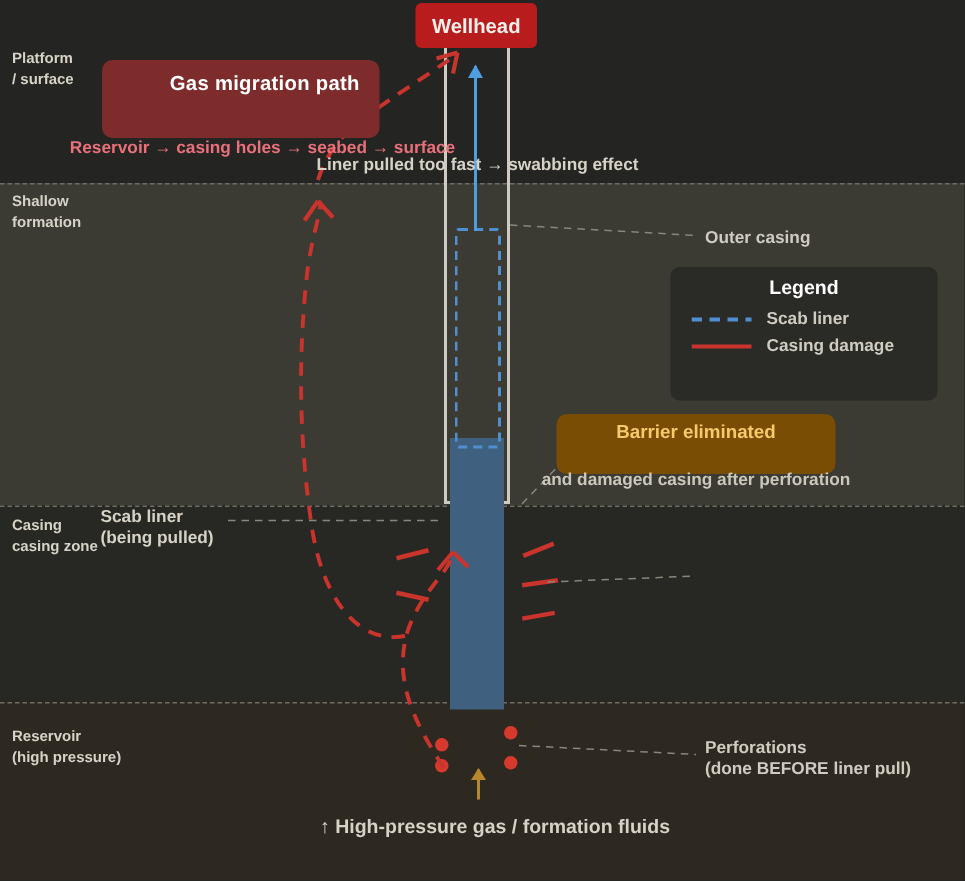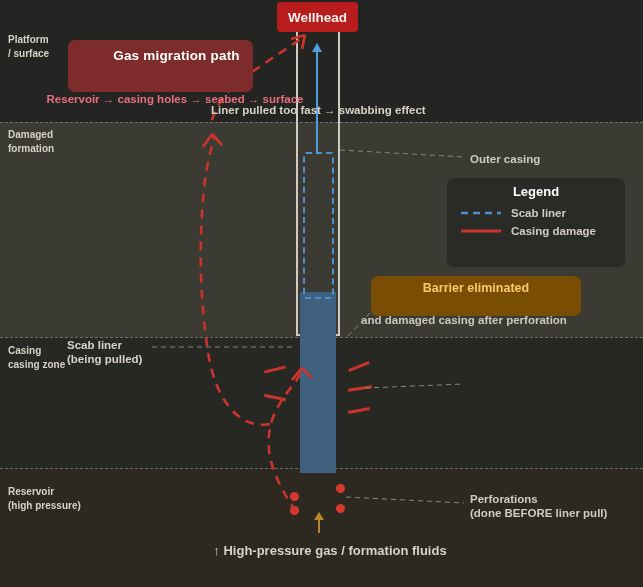--- a/index.html
+++ b/index.html
@@ -43,21 +43,21 @@
             font-size:13.5px;font-weight:700;display:flex;
             align-items:center;justify-content:center;}
 
   
   .callout{position:absolute;border-radius:7px;text-align:center;}
   #gas-callout{left:68px;top:40px;width:185px;height:52px;background:#7d2b2b;}
   #gas-callout .ttl{color:#ffffff;font-size:13.5px;font-weight:700;
                     margin-top:8px;letter-spacing:.2px;padding-left:32px;}
   #gas-callout .sub{position:absolute;left:-27px;top:33px;width:268px;
                     color:#e8707b;font-size:11.5px;font-weight:700;white-space:nowrap;margin-top:20px;}
-  #barrier-callout{left:371px;top:276px;width:210px;height:40px;background:#7a4d05;}
+  #barrier-callout{left:371px;top:276px;width:186px;height:40px;background:#7a4d05;}
   #barrier-callout .ttl{color:#f6c96b;font-size:12.5px;font-weight:700;margin-top:5px;}
   #barrier-callout .sub{color:#f0a93c;font-size:11.5px;font-weight:700;
                         margin-top:1px;white-space:nowrap;}
   #barrier-callout .sub2{position:absolute;left:-72px;top:38px;width:330px;
                         color:#cbc7bb;font-size:11.5px;font-weight:700;white-space:nowrap;}
 
   
   .note{position:absolute;color:#d6d2c6;font-size:11.5px;font-weight:700;
         line-height:14px;white-space:pre-line;}
   .rlabel{position:absolute;color:#cfcbc0;font-size:11.5px;font-weight:700;
@@ -99,21 +99,21 @@
   <div class="band band-shallow"></div>
   <div class="band band-damaged"></div>
   <div class="band band-reservoir"></div>
 
   <div class="band-line" style="top:122px"></div>
   <div class="band-line" style="top:337px"></div>
   <div class="band-line" style="top:468px"></div>
 
   <div class="band-label" style="left:8px;top:33px">Platform
 / surface</div>
-  <div class="band-label" style="left:8px;top:128px">Damaged
+  <div class="band-label" style="left:8px;top:128px">Shallow
 formation</div>
   <div class="band-label" style="left:8px;top:344px">Casing
 casing zone</div>
   <div class="band-label" style="left:8px;top:485px">Reservoir
 (high pressure)</div>
 
   <div id="casing-top-seg"></div>
   <div id="outer-casing"></div>
   <div id="liner-fill"></div>
   <div id="scab-liner"></div>

